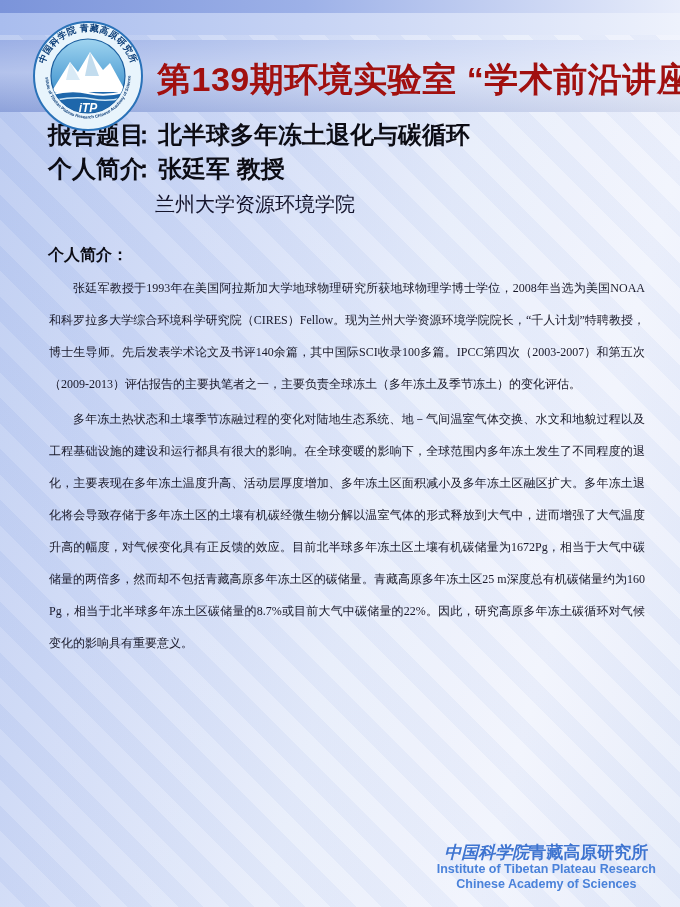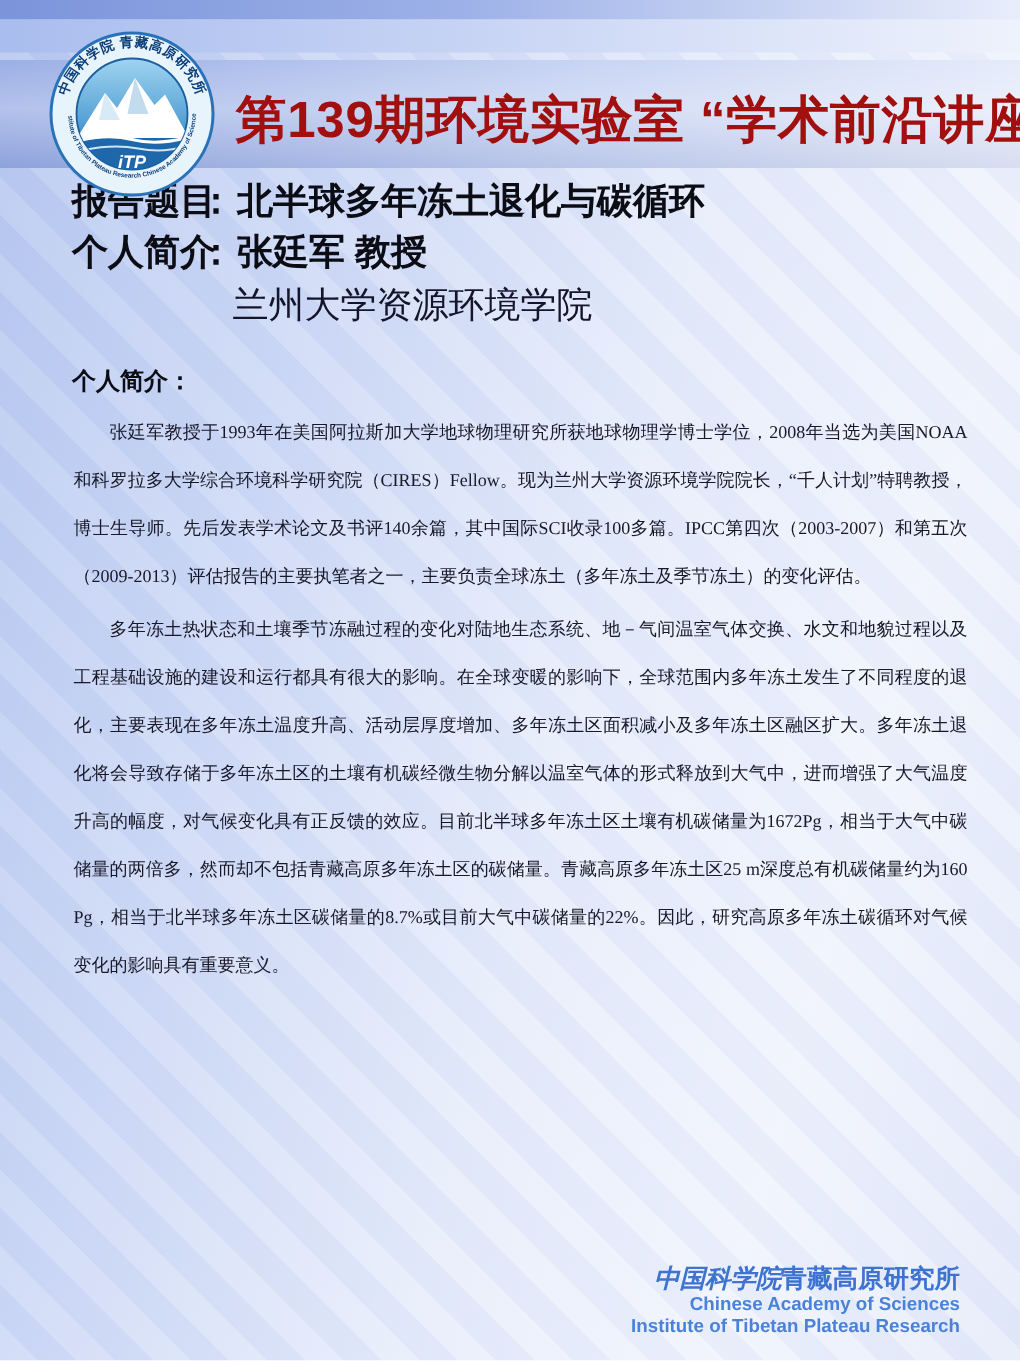--- a/index.html
+++ b/index.html
@@ -26,31 +26,31 @@
     color:#a1100f;white-space:nowrap;z-index:3;
   }
 
   .logo{position:absolute;left:32px;top:20px;width:112px;height:112px;z-index:4;}
 
   .content-area{position:absolute;left:48px;top:124px;width:597px;z-index:2;}
 
   .info-row{font-size:24px;font-weight:bold;color:#0c0c14;line-height:22px;margin-bottom:12px;white-space:nowrap;}
   .info-label{display:inline-block;width:84px;text-align:justify;text-align-last:justify;}
   .info-colon{display:inline-block;margin-right:2px;}
-  .affiliation{font-family:"Liberation Serif","DejaVu Serif",serif;font-size:24px;color:#14142b;
+  .affiliation{font-family:"Liberation Serif","DejaVu Serif",serif;font-size:20px;color:#14142b;
     margin:0 0 27px 107px;line-height:24px;}
 
   .section-heading{font-size:16px;font-weight:bold;color:#0c0c14;line-height:24px;margin:4px 0 5px 0;}
   .body-paragraph{
     font-family:"Liberation Serif","DejaVu Serif",serif;
     font-size:12px;line-height:32px;color:#181828;
     text-align:justify;text-indent:2em;margin:0 0 3px 1px;
   }
 
-  .footer-org{position:absolute;right:40px;bottom:16px;text-align:right;z-index:3;line-height:1.15;}
+  .footer-org{position:absolute;right:24px;bottom:16px;text-align:center;z-index:3;line-height:1.15;}
   .footer-org .cn{font-size:17px;font-weight:bold;color:#3e74d0;white-space:nowrap;}
   .footer-org .cn .script{font-style:italic;font-family:"Liberation Serif","DejaVu Serif",serif;}
   .footer-org .en{font-size:12.5px;font-weight:bold;color:#4a82da;}
 </style>
 </head>
 <body>
 
 <div id="poster">
 
   <div class="band-top"></div>
@@ -112,17 +112,17 @@
     <p class="body-paragraph">张廷军教授于1993年在美国阿拉斯加大学地球物理研究所获地球物理学博士学位，2008年当选为美国NOAA和科罗拉多大学综合环境科学研究院（CIRES）Fellow。现为兰州大学资源环境学院院长，“千人计划”特聘教授，博士生导师。先后发表学术论文及书评140余篇，其中国际SCI收录100多篇。IPCC第四次（2003-2007）和第五次（2009-2013）评估报告的主要执笔者之一，主要负责全球冻土（多年冻土及季节冻土）的变化评估。</p>
 
     <p class="body-paragraph">多年冻土热状态和土壤季节冻融过程的变化对陆地生态系统、地－气间温室气体交换、水文和地貌过程以及工程基础设施的建设和运行都具有很大的影响。在全球变暖的影响下，全球范围内多年冻土发生了不同程度的退化，主要表现在多年冻土温度升高、活动层厚度增加、多年冻土区面积减小及多年冻土区融区扩大。多年冻土退化将会导致存储于多年冻土区的土壤有机碳经微生物分解以温室气体的形式释放到大气中，进而增强了大气温度升高的幅度，对气候变化具有正反馈的效应。目前北半球多年冻土区土壤有机碳储量为1672Pg，相当于大气中碳储量的两倍多，然而却不包括青藏高原多年冻土区的碳储量。青藏高原多年冻土区25 m深度总有机碳储量约为160 Pg，相当于北半球多年冻土区碳储量的8.7%或目前大气中碳储量的22%。因此，研究高原多年冻土碳循环对气候变化的影响具有重要意义。</p>
 
   </div>
 
   <div class="footer-org">
     <div class="cn">
       <span class="script">中国科学院</span><span>青藏高原研究所</span>
     </div>
+    <div class="en">Institute of Tibetan Plateau Research</div>
     <div class="en">Chinese Academy of Sciences</div>
-    <div class="en">Institute of Tibetan Plateau Research</div>
   </div>
 
 </div>
 
 </body></html>

